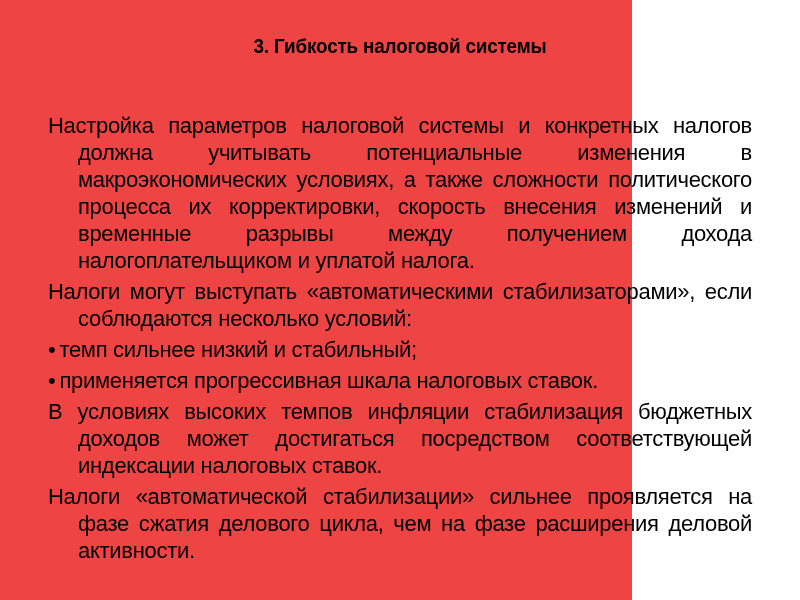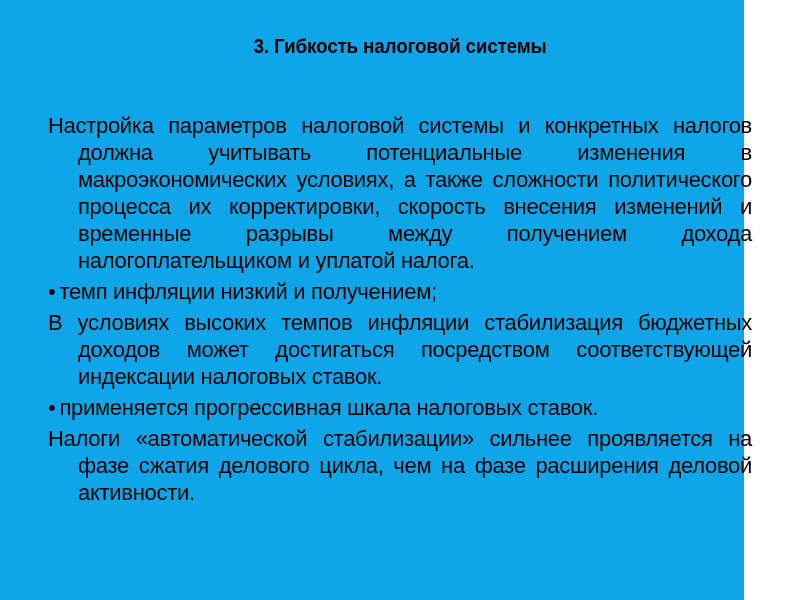--- a/index.html
+++ b/index.html
@@ -11,22 +11,22 @@
       width: 800px;
       height: 600px;
       position: relative;
       overflow: hidden;
       font-family: "Liberation Sans", sans-serif;
       color: #000000;
     }
     .slide {
       position: absolute;
       left: 0; top: 0;
-      width: 744px; height: 600px;
-      background: #0ea5e9;
+      width: 632px; height: 600px;
+      background: #ef4444;
     }
     .title {
       position: absolute;
       left: 0;
       top: 34px;
       width: 800px;
       text-align: center;
       font-size: 21px;
       font-weight: bold;
       letter-spacing: -0.2px;
@@ -57,25 +57,28 @@
 <body>
 
 <div class="slide">
   <div class="title">3. Гибкость налоговой системы</div>
 
   <div class="body">
     <p class="para">
       <span>Настройка параметров налоговой системы и конкретных налогов должна учитывать потенциальные изменения в макроэкономических условиях, а также сложности политического процесса их корректировки, скорость внесения изменений и временные разрывы  между получением дохода налогоплательщиком и уплатой налога.</span>
     </p>
     <p class="para">
-      <span class="bullet">•</span><span>темп инфляции низкий и получением;</span>
+      <span>Налоги могут выступать «автоматическими стабилизаторами», если соблюдаются несколько условий:</span>
+    </p>
+    <p class="para">
+      <span class="bullet">•</span><span>темп сильнее низкий и стабильный;</span>
+    </p>
+    <p class="para">
+      <span class="bullet">•</span><span>применяется прогрессивная шкала налоговых ставок.</span>
     </p>
     <p class="para">
       <span>В условиях высоких темпов инфляции стабилизация бюджетных доходов может достигаться посредством соответствующей индексации налоговых ставок.</span>
-    </p>
-    <p class="para">
-      <span class="bullet">•</span><span>применяется прогрессивная шкала налоговых ставок.</span>
     </p>
     <p class="para">
       <span>Налоги «автоматической стабилизации» сильнее проявляется на фазе сжатия делового цикла, чем на фазе расширения деловой активности.</span>
     </p>
   </div>
 </div>
 
 </body></html>

